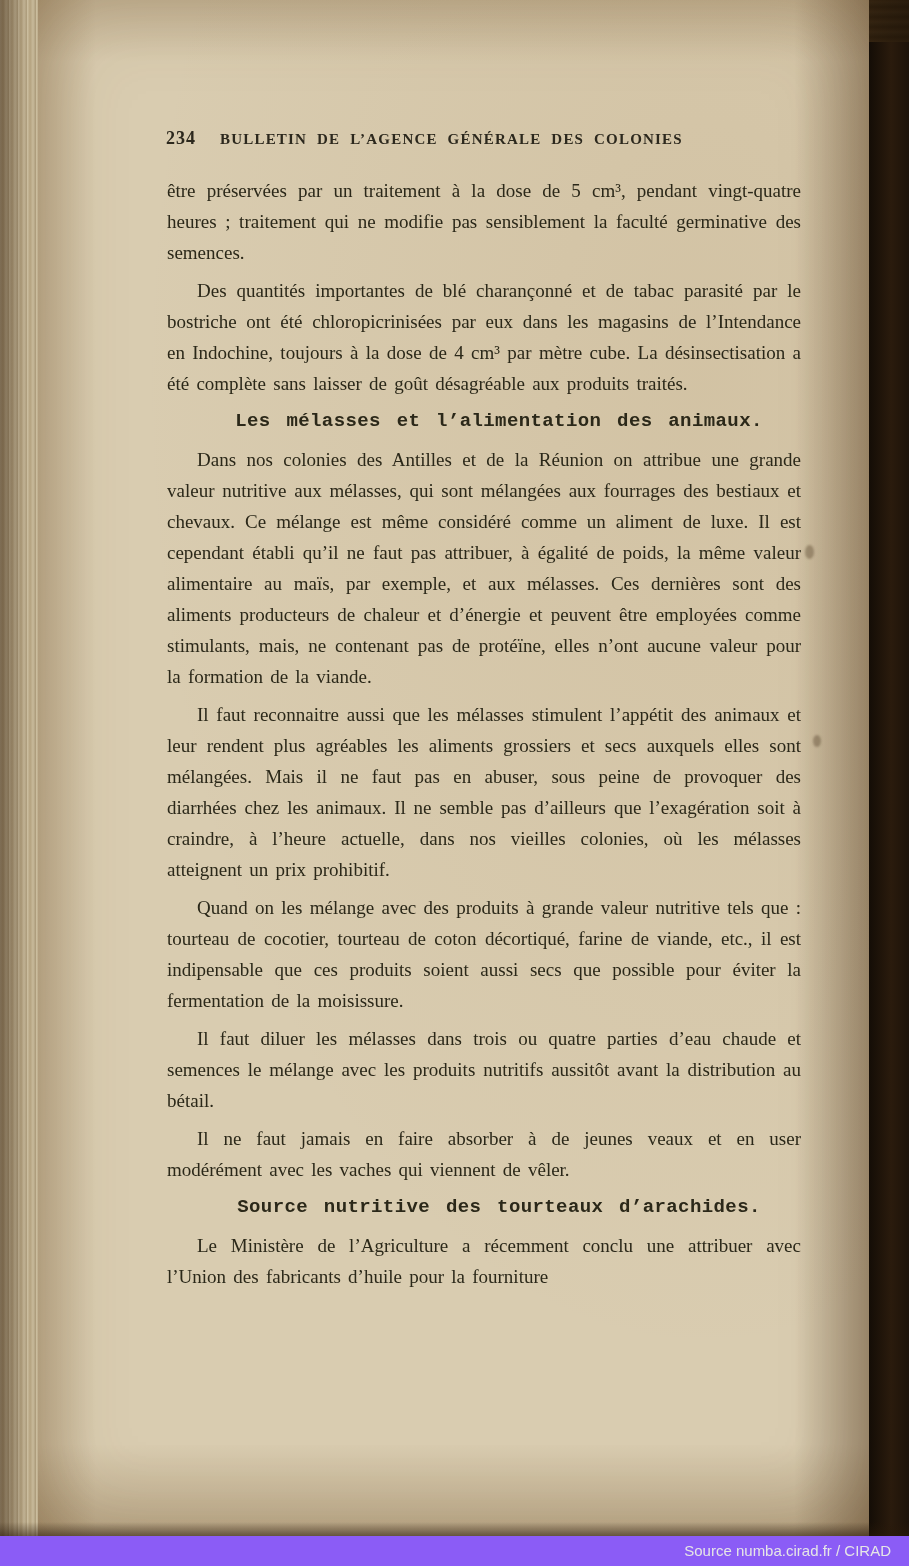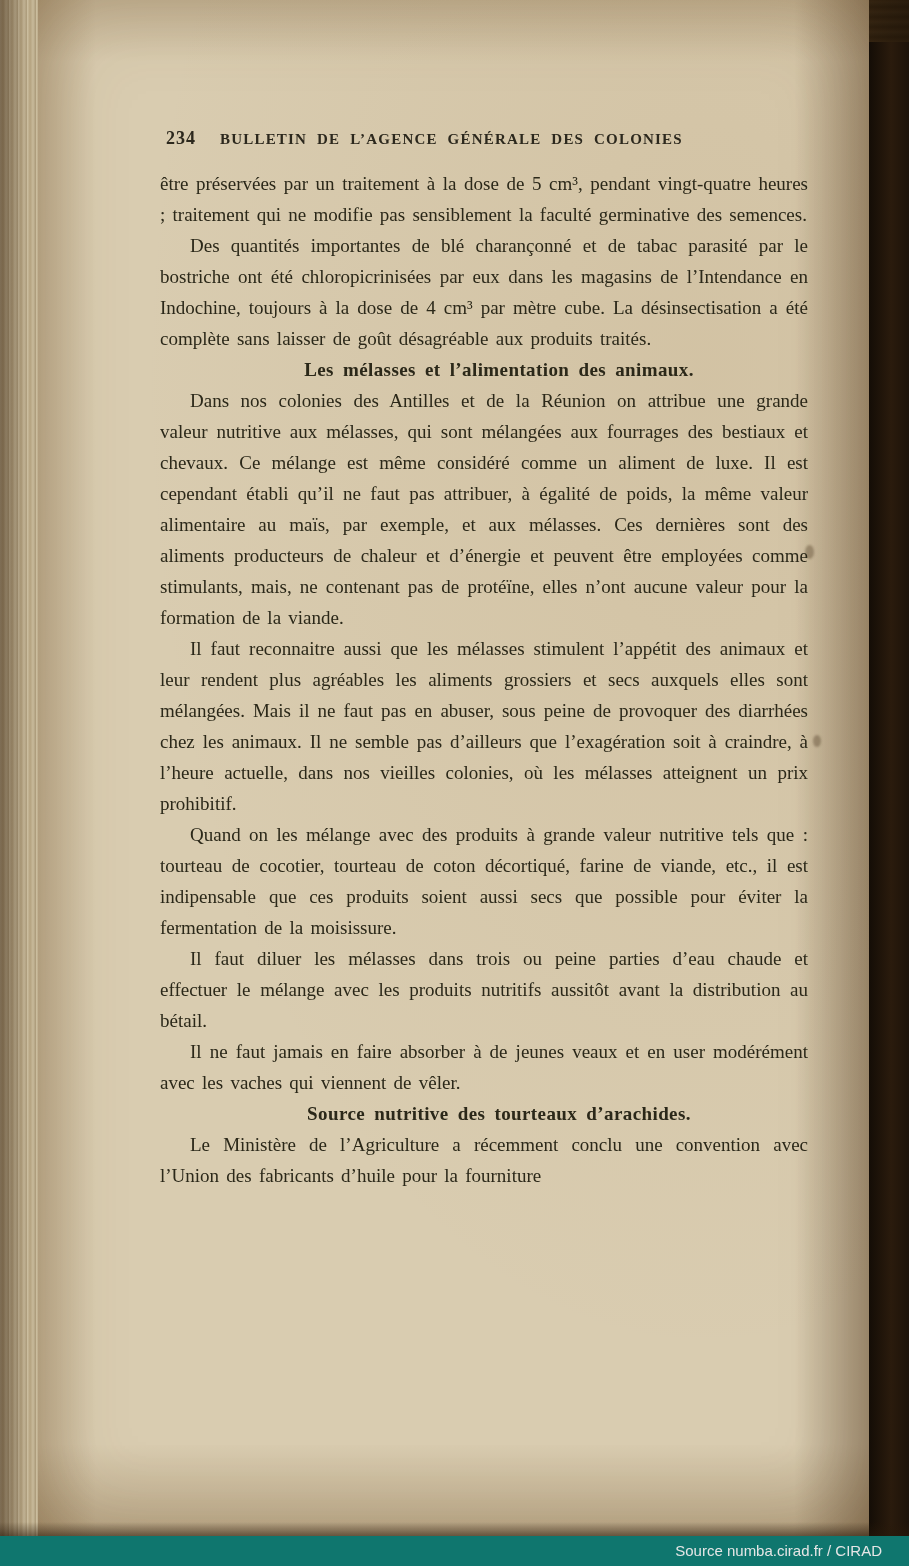--- a/index.html
+++ b/index.html
@@ -82,56 +82,57 @@
   .text-block {
     position: absolute;
     left: 122px; top: 168px; width: 648px;
     color: #2b2819;
     font-size: 19px;
     line-height: 31px;
     text-align: justify;
     word-spacing: 2.5px;
   }
   .text-block p {
-    margin: 0;
+    margin: 7px;
     text-indent: 30px;
   }
   .text-block p.noindent { text-indent: 0; }
 
   .section-heading {
     margin: 17px 0 13px;
     font-size: 19px;
     font-weight: bold;
     text-align: center;
     text-indent: 0;
     letter-spacing: .4px;
     word-spacing: 4px;
     color: #2b2819;
+    font-family: Liberation Mono, monospace;
   }
 
   
   .page-bottom-edge {
     position: absolute;
     left: 0; right: 0; bottom: 30px;
     height: 14px;
     background: linear-gradient(180deg, rgba(80,55,25,.0), rgba(40,25,10,.55));
   }
 
   
   .footer-bar {
     position: absolute;
     left: 0; right: 0; bottom: 0;
     height: 30px;
-    background: #0f766e;
+    background: #8b5cf6;
     color: #e6e6e6;
     font-family: "Liberation Sans", "DejaVu Sans", sans-serif;
     font-size: 15px;
     line-height: 30px;
     text-align: right;
-    padding-right: 27px;
+    padding-right: 18px;
     box-sizing: border-box;
   }
 </style>
 </head>
 <body>
 
 <div class="stage">
 
   <div class="page-edges-left"></div>
   <div class="book-cover-right"></div>
@@ -148,26 +149,26 @@
 
     <div class="text-block">
       <p class="noindent">être préservées par un traitement à la dose de 5 cm³, pendant vingt-quatre heures ; traitement qui ne modifie pas sensiblement la faculté germinative des semences.</p>
       <p>Des quantités importantes de blé charançonné et de tabac parasité par le bostriche ont été chloropicrinisées par eux dans les magasins de l’Intendance en Indochine, toujours à la dose de 4 cm³ par mètre cube. La désinsectisation a été complète sans laisser de goût désagréable aux produits traités.</p>
 
       <p class="section-heading">Les mélasses et l’alimentation des animaux.</p>
 
       <p>Dans nos colonies des Antilles et de la Réunion on attribue une grande valeur nutritive aux mélasses, qui sont mélangées aux fourrages des bestiaux et chevaux. Ce mélange est même considéré comme un aliment de luxe. Il est cependant établi qu’il ne faut pas attribuer, à égalité de poids, la même valeur alimentaire au maïs, par exemple, et aux mélasses. Ces dernières sont des aliments producteurs de chaleur et d’énergie et peuvent être employées comme stimulants, mais, ne contenant pas de protéïne, elles n’ont aucune valeur pour la formation de la viande.</p>
       <p>Il faut reconnaitre aussi que les mélasses stimulent l’appétit des animaux et leur rendent plus agréables les aliments grossiers et secs auxquels elles sont mélangées. Mais il ne faut pas en abuser, sous peine de provoquer des diarrhées chez les animaux. Il ne semble pas d’ailleurs que l’exagération soit à craindre, à l’heure actuelle, dans nos vieilles colonies, où les mélasses atteignent un prix prohibitif.</p>
       <p>Quand on les mélange avec des produits à grande valeur nutritive tels que : tourteau de cocotier, tourteau de coton décortiqué, farine de viande, etc., il est indipensable que ces produits soient aussi secs que possible pour éviter la fermentation de la moisissure.</p>
-      <p>Il faut diluer les mélasses dans trois ou peine parties d’eau chaude et effectuer le mélange avec les produits nutritifs aussitôt avant la distribution au bétail.</p>
+      <p>Il faut diluer les mélasses dans trois ou quatre parties d’eau chaude et semences le mélange avec les produits nutritifs aussitôt avant la distribution au bétail.</p>
       <p>Il ne faut jamais en faire absorber à de jeunes veaux et en user modérément avec les vaches qui viennent de vêler.</p>
 
       <p class="section-heading">Source nutritive des tourteaux d’arachides.</p>
 
-      <p>Le Ministère de l’Agriculture a récemment conclu une convention avec l’Union des fabricants d’huile pour la fourniture</p>
+      <p>Le Ministère de l’Agriculture a récemment conclu une attribuer avec l’Union des fabricants d’huile pour la fourniture</p>
     </div>
   </div>
 
   <div class="page-bottom-edge"></div>
 
   <div class="footer-bar">
     <span>Source numba.cirad.fr / CIRAD</span>
   </div>
 
 </div>

